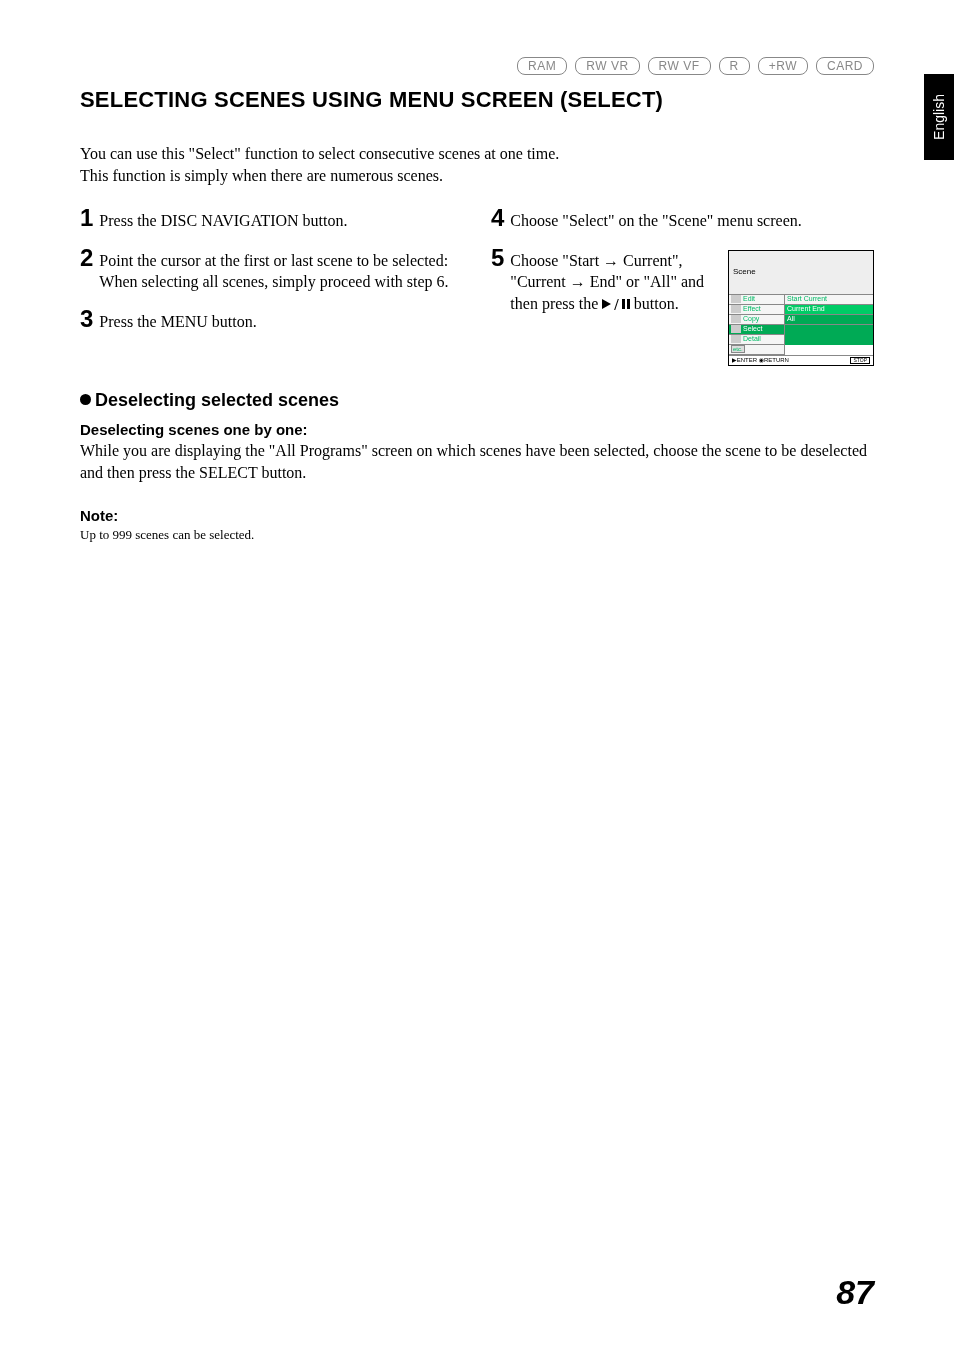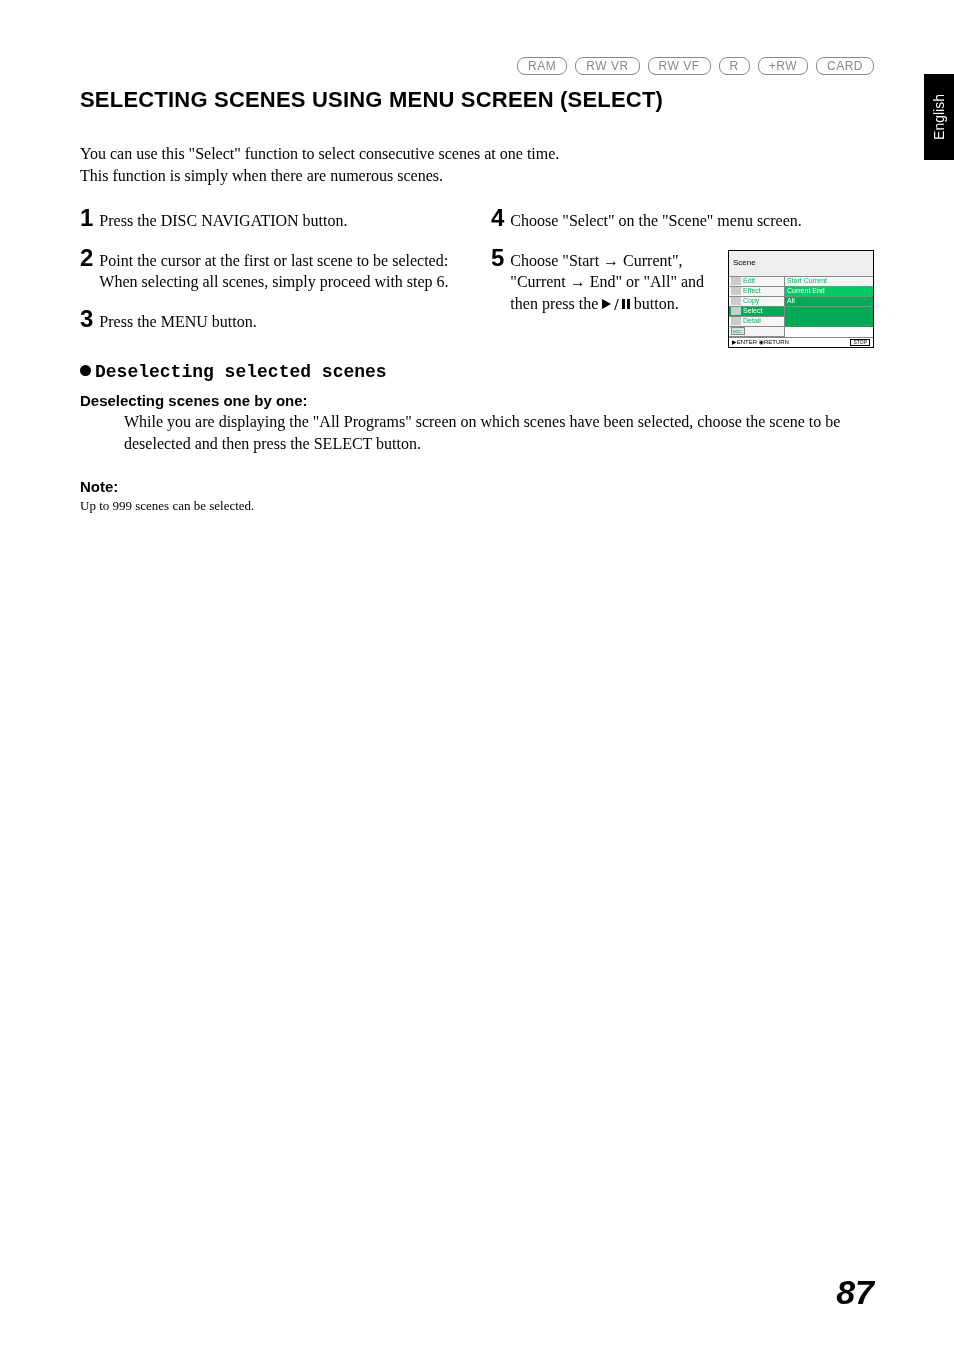--- a/index.html
+++ b/index.html
@@ -9,37 +9,37 @@
   .side-tab span { transform: rotate(-90deg); font-family: Arial, sans-serif; font-size: 14px; }
   .badges { text-align: right; margin-bottom: 12px; }
   .badge { display: inline-block; font-family: Arial, sans-serif; font-size: 12px; color: #888; border: 1px solid #888; border-radius: 8px; padding: 1px 10px; margin-left: 4px; letter-spacing: 0.5px; }
   h1 { font-family: Arial, sans-serif; font-weight: bold; font-size: 22px; margin-bottom: 30px; letter-spacing: 0.2px; }
   .intro { font-size: 16px; line-height: 1.35; margin-bottom: 20px; }
   .columns { display: flex; gap: 28px; }
   .col { flex: 1; }
   .step { margin-bottom: 14px; font-size: 16px; line-height: 1.35; display: flex; }
   .step-num { font-family: Arial, sans-serif; font-weight: bold; font-size: 24px; margin-right: 6px; line-height: 1; }
   .step-body { padding-top: 4px; }
-  .sub-heading { font-family: Liberation Mono, monospace; font-weight: bold; font-size: 18px; margin-bottom: 10px; }
+  .sub-heading { font-family: Liberation Sans, sans-serif; font-weight: bold; font-size: 18px; margin-top: 10px; margin-bottom: 10px; }
   .dot { display: inline-block; width: 11px; height: 11px; background: #000; border-radius: 50%; vertical-align: middle; margin-right: 4px; position: relative; top: -2px; }
   .sec-title { font-family: Arial, sans-serif; font-weight: bold; font-size: 15px; margin-bottom: 2px; }
-  .sec-body { font-size: 16px; line-height: 1.35; margin-left: 44px; }
+  .sec-body { font-size: 16px; line-height: 1.35; }
   .columns2 { display: flex; gap: 28px; margin-bottom: 24px; }
   .note-label { font-family: Arial, sans-serif; font-weight: bold; font-size: 15px; }
   .note-body { font-family: Liberation Serif, serif; font-size: 13px; }
   .page-num { position: absolute; right: 80px; bottom: 40px; font-family: Arial, sans-serif; font-style: italic; font-weight: 900; font-size: 34px; }
   .stop-sq { display: inline-block; width: 10px; height: 10px; background: #000; vertical-align: middle; position: relative; top: -2px; }
   .play-pause { display: inline-flex; align-items: center; gap: 3px; vertical-align: middle; position: relative; top: -1px; }
   .tri { width: 0; height: 0; border-left: 9px solid #000; border-top: 5px solid transparent; border-bottom: 5px solid transparent; }
   .slash { font-weight: bold; }
   .bars { display: inline-flex; gap: 2px; }
   .bar { width: 3px; height: 10px; background: #000; }
   .step5-wrap { display: flex; gap: 10px; align-items: flex-start; }
   .menu-box { flex: 0 0 146px; border: 1px solid #000; font-family: Arial, sans-serif; font-size: 7px; line-height: 1.1; background: #fff; }
-  .menu-title { padding: 8px 4px; border-bottom: 1px solid #888; background: #eee; font-size: 8px; }
+  .menu-title { padding: 17px 4px; border-bottom: 1px solid #888; background: #eee; font-size: 8px; }
   .menu-body { display: flex; }
   .menu-left { width: 56px; border-right: 1px solid #888; }
   .menu-right { flex: 1; }
   .menu-row { display: flex; align-items: center; border-bottom: 1px solid #888; height: 10px; padding: 0 2px; color: #0b6; background: #f5f5f5; }
   .menu-row.sel { background: #0a5; color: #fff; }
   .menu-row.sel2 { background: #0c6; color: #fff; }
   .menu-icon { width: 10px; height: 8px; margin-right: 2px; background: #ccc; display: inline-block; }
   .menu-foot { display: flex; justify-content: space-between; align-items: center; padding: 1px 3px; font-size: 6px; border-top: 1px solid #888; }
   .menu-foot .stop-box { border: 1px solid #000; padding: 0 2px; font-size: 5px; }
   .etc-box { font-size: 6px; border: 1px solid #888; padding: 0 1px; background:#ddd; }

